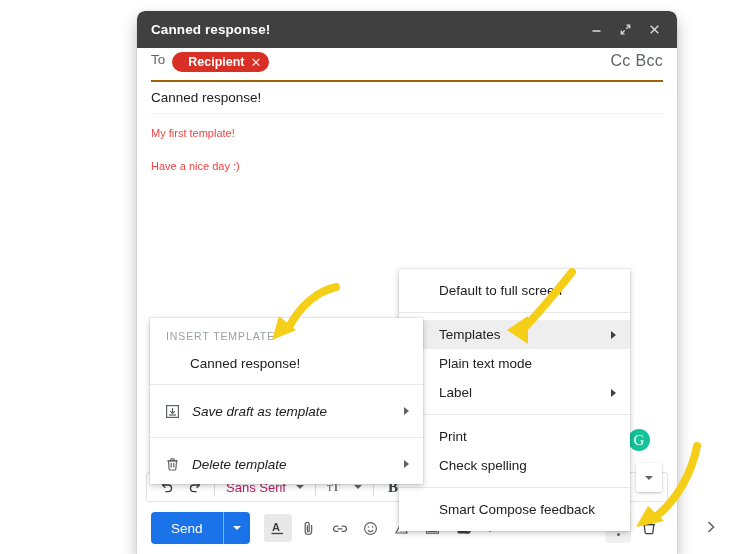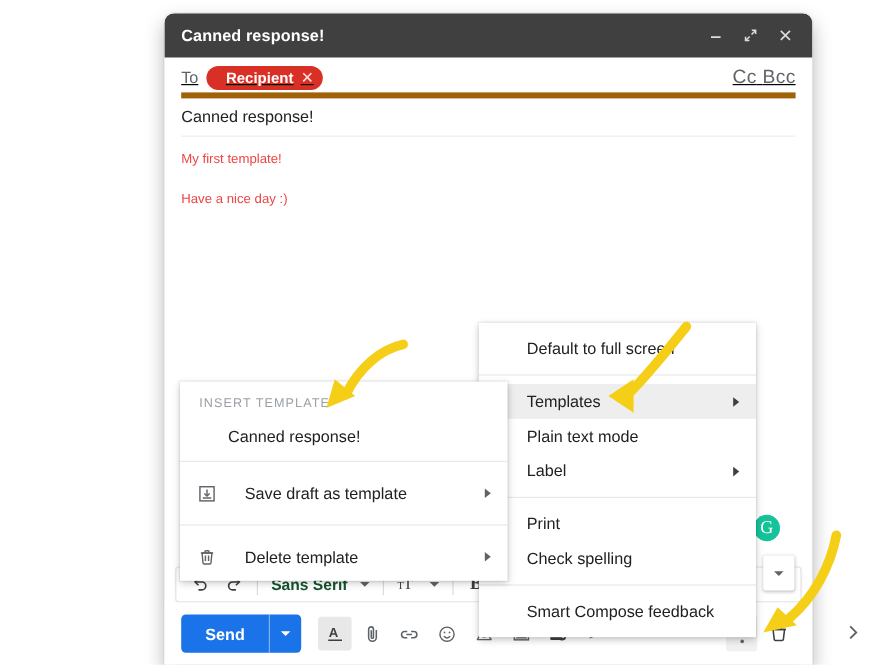--- a/index.html
+++ b/index.html
@@ -28,24 +28,23 @@
   }
   .compose-title-text {
     color: #ffffff; font-size: 13.5px; font-weight: bold;
     letter-spacing: .1px; flex: 1;
   }
   .win-btns { display: flex; align-items: center; gap: 12px; }
   .win-btn { width: 17px; height: 17px; display: flex; align-items: center; justify-content: center; cursor: pointer; }
   .win-btn svg { display:block; }
 
   .field-row {
-    display: flex; align-items: center;
+    display: flex; 
     height: 34px; margin: 0 14px; padding-top: 4px;
-    border-bottom: 5px solid #a16207;
-    text-decoration: underline;
+    border-bottom: 2px solid #a16207;
   }
   .to-label { color: #5f6368; font-size: 13.5px; margin-right: 7px; }
   .chip {
     display: inline-flex; align-items: center; gap: 6px;
     background: #d93025; color: #fff;
     border-radius: 11px; height: 20px;
     padding: 0 8px 0 16px; font-size: 12.5px; font-weight: bold;
     cursor: pointer;
   }
   .chip-x { opacity: .85; font-weight: normal; font-size: 13px; line-height: 1; }
@@ -67,36 +66,36 @@
     width: 522px; height: 30px;
     background: #ffffff;
     border: 1px solid #e4e4e4; border-radius: 3px;
     display: flex; align-items: center; gap: 0;
     padding: 0 6px;
     box-shadow: 0 1px 2px rgba(0,0,0,.05);
   }
   .fb-btn { width: 28px; height: 26px; display: flex; align-items: center; justify-content: center; cursor: pointer; color: #3c4043; }
   .fb-sep { width: 1px; height: 17px; background: #dadce0; margin: 0 5px; }
   .fb-font { display: flex; align-items: center; gap: 10px; padding: 0 6px; cursor: pointer; }
-  .fb-font-name { font-size: 13px; color: #14532d; font-weight: bold; }
+  .fb-font-name { font-size: 13px; color: #be185d; }
   .caret { width: 0; height: 0; border-left: 4px solid transparent; border-right: 4px solid transparent; border-top: 4px solid #5f6368; }
   .fb-bold { font-size: 15px; font-weight: bold; font-family: "Liberation Serif", serif; }
   .fb-ital { font-size: 15px; font-style: italic; font-family: "Liberation Serif", serif; }
 
   
   .action-bar {
     position: absolute; left: 0; bottom: 0; width: 540px; height: 52px;
     display: flex; align-items: center; padding: 0 14px;
     background: #ffffff;
   }
   .send-btn {
     display: flex; align-items: stretch; height: 32px;
     background: #1a73e8; border-radius: 4px; overflow: hidden; cursor: pointer;
   }
-  .send-main { display:flex; align-items:center; padding: 0 20px; color:#fff; font-size:13.5px; font-weight:bold; }
+  .send-main { display:flex; align-items:center; padding: 0 20px; color:#fff; font-size:13.5px; font-weight:normal; }
   .send-div { width: 1px; background: rgba(255,255,255,.45); }
   .send-arrow { display:flex; align-items:center; justify-content:center; width: 26px; }
   .send-arrow .caret { border-top-color: #fff; }
 
   .tool-icons { display: flex; align-items: center; margin-left: 14px; gap: 3px; }
   .ti { width: 28px; height: 28px; border-radius: 3px; display: flex; align-items: center; justify-content: center; cursor: pointer; color: #5f6368; }
   .ti.active { background: #e8e8e8; }
 
   .right-tools { margin-left: auto; display: flex; align-items: center; gap: 4px; }
 
@@ -139,21 +138,21 @@
     height: 30px; display: flex; align-items: center;
     padding-left: 40px; font-size: 13.5px; color: #202124; cursor: pointer;
   }
   .sub-sep { height: 1px; background: #e8e8e8; margin: 6px 0; }
   .sub-row {
     height: 40px; display: flex; align-items: center;
     padding: 0 14px 0 14px; font-size: 13.5px; color: #202124; cursor: pointer;
     position: relative;
   }
   .sub-row .ic { width: 26px; display: flex; align-items: center; color: #5f6368; }
-  .sub-row .lbl { margin-left: 14px; }
+  .sub-row .lbl { margin-left: 2px; font-style: italic; }
   .sub-row .sub-arrow {
     position: absolute; right: 14px; width: 0; height: 0;
     border-top: 4px solid transparent; border-bottom: 4px solid transparent; border-left: 5px solid #5f6368;
   }
 
   
   .grammarly {
     position: absolute; left: 628px; top: 429px;
     width: 22px; height: 22px; border-radius: 50%;
     background: #15c39a; color: #fff;

